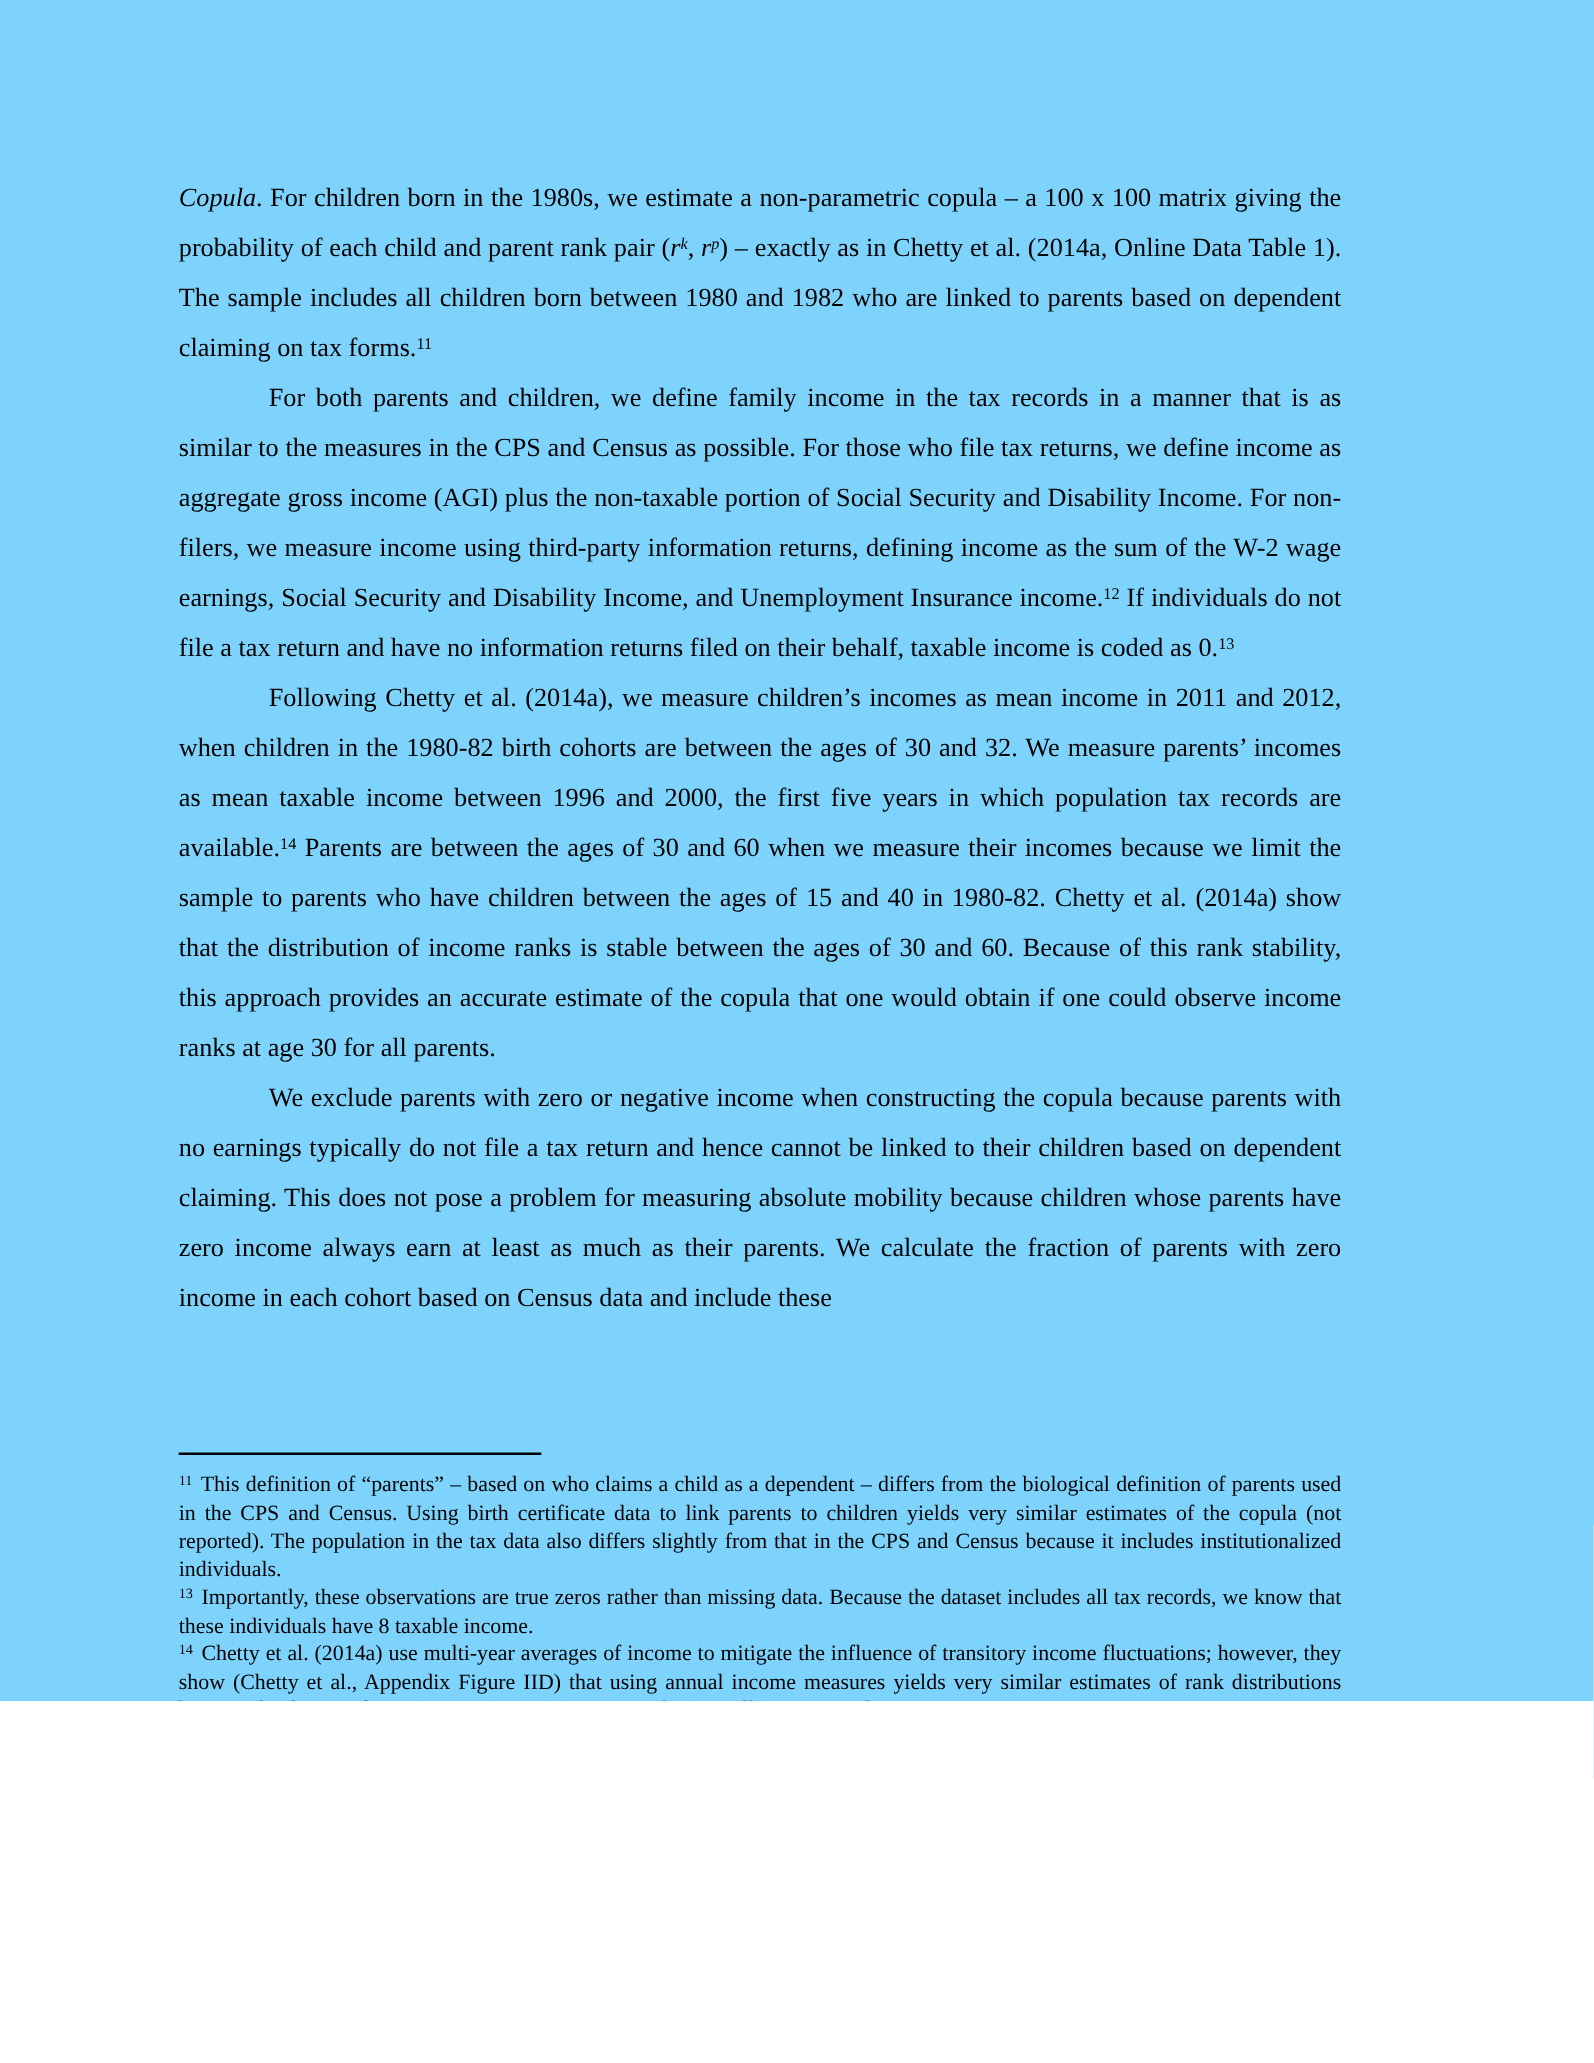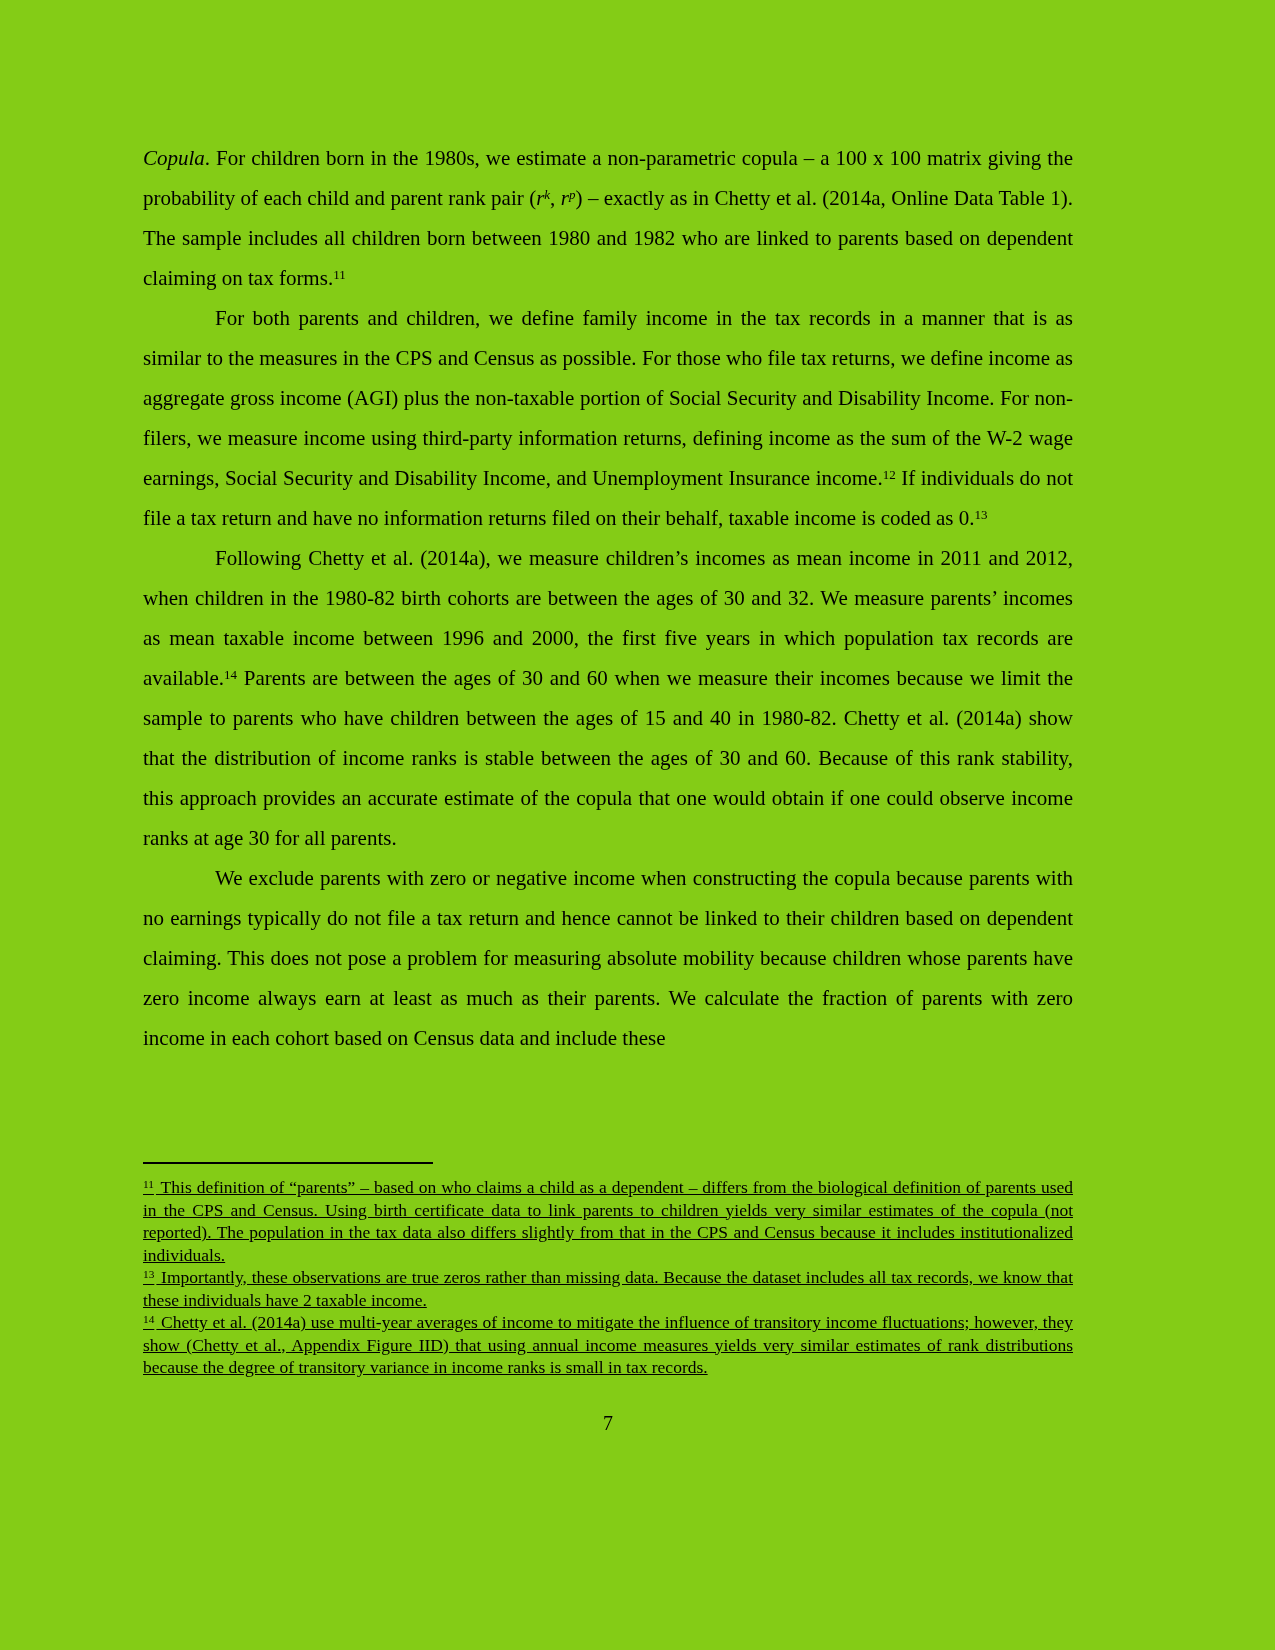--- a/index.html
+++ b/index.html
@@ -1,22 +1,22 @@
 <!DOCTYPE html>
 <html><head>
 <meta charset="utf-8">
 <style>
   * { margin: 0; padding: 0; box-sizing: border-box; }
   html, body { background: #ffffff; }
   .page {
     position: relative;
     width: 1275px;
-    height: 1650px;
+    height: 1361px;
     margin: 0 auto;
-    background: #84cc16;
+    background: #7dd3fc;
     color: #000000;
     font-family: "Liberation Serif", serif;
     overflow: hidden;
   }
   .body-text {
     position: absolute;
     top: 138px;
     left: 143px;
     width: 930px;
     font-size: 21px;
@@ -50,21 +50,21 @@
   }
   .footnotes {
     position: absolute;
     top: 1176px;
     left: 143px;
     width: 930px;
     font-size: 17.5px;
     line-height: 22.5px;
     text-align: justify;
   }
-  .footnote { margin: 0; text-decoration: underline; }
+  .footnote { margin: 0; }
   .fn-marker {
     font-size: 0.65em;
     position: relative;
     top: -0.45em;
     line-height: 0;
     margin-right: 2px;
   }
   .page-number {
     position: absolute;
     top: 1412px;
@@ -80,17 +80,17 @@
 <div class="page">
   <main class="body-text" id="body-container">
       <p class="para"><span class="seg-italic">Copula</span><span class="seg-normal">. For children born in the 1980s, we estimate a non-parametric copula – a 100 x 100 matrix giving the probability of each child and parent rank pair (</span><span class="seg-math">r</span><span class="seg-msup">k</span><span class="seg-normal">, </span><span class="seg-math">r</span><span class="seg-msup">p</span><span class="seg-normal">) – exactly as in Chetty et al. (2014a, Online Data Table 1). The sample includes all children born between 1980 and 1982 who are linked to parents based on dependent claiming on tax forms.</span><span class="seg-sup">11</span></p>
       <p class="para indent"><span class="seg-normal">For both parents and children, we define family income in the tax records in a manner that is as similar to the measures in the CPS and Census as possible. For those who file tax returns, we define income as aggregate gross income (AGI) plus the non-taxable portion of Social Security and Disability Income. For non-filers, we measure income using third-party information returns, defining income as the sum of the W-2 wage earnings, Social Security and Disability Income, and Unemployment Insurance income.</span><span class="seg-sup">12</span><span class="seg-normal"> If individuals do not file a tax return and have no information returns filed on their behalf, taxable income is coded as 0.</span><span class="seg-sup">13</span></p>
       <p class="para indent"><span class="seg-normal">Following Chetty et al. (2014a), we measure children’s incomes as mean income in 2011 and 2012, when children in the 1980-82 birth cohorts are between the ages of 30 and 32. We measure parents’ incomes as mean taxable income between 1996 and 2000, the first five years in which population tax records are available.</span><span class="seg-sup">14</span><span class="seg-normal"> Parents are between the ages of 30 and 60 when we measure their incomes because we limit the sample to parents who have children between the ages of 15 and 40 in 1980-82. Chetty et al. (2014a) show that the distribution of income ranks is stable between the ages of 30 and 60. Because of this rank stability, this approach provides an accurate estimate of the copula that one would obtain if one could observe income ranks at age 30 for all parents.</span></p>
       <p class="para indent"><span class="seg-normal">We exclude parents with zero or negative income when constructing the copula because parents with no earnings typically do not file a tax return and hence cannot be linked to their children based on dependent claiming. This does not pose a problem for measuring absolute mobility because children whose parents have zero income always earn at least as much as their parents. We calculate the fraction of parents with zero income in each cohort based on Census data and include these</span></p>
     </main>
   <div class="footnote-sep"></div>
   <section class="footnotes" id="footnotes-container">
       <p class="footnote"><span class="fn-marker">11</span><span> This definition of “parents” – based on who claims a child as a dependent – differs from the biological definition of parents used in the CPS and Census. Using birth certificate data to link parents to children yields very similar estimates of the copula (not reported). The population in the tax data also differs slightly from that in the CPS and Census because it includes institutionalized individuals.</span></p>
-      <p class="footnote"><span class="fn-marker">13</span><span> Importantly, these observations are true zeros rather than missing data. Because the dataset includes all tax records, we know that these individuals have 2 taxable income.</span></p>
+      <p class="footnote"><span class="fn-marker">13</span><span> Importantly, these observations are true zeros rather than missing data. Because the dataset includes all tax records, we know that these individuals have 8 taxable income.</span></p>
       <p class="footnote"><span class="fn-marker">14</span><span> Chetty et al. (2014a) use multi-year averages of income to mitigate the influence of transitory income fluctuations; however, they show (Chetty et al., Appendix Figure IID) that using annual income measures yields very similar estimates of rank distributions because the degree of transitory variance in income ranks is small in tax records.</span></p>
     </section>
   <div class="page-number">7</div>
 </div>
 
 </body></html>

